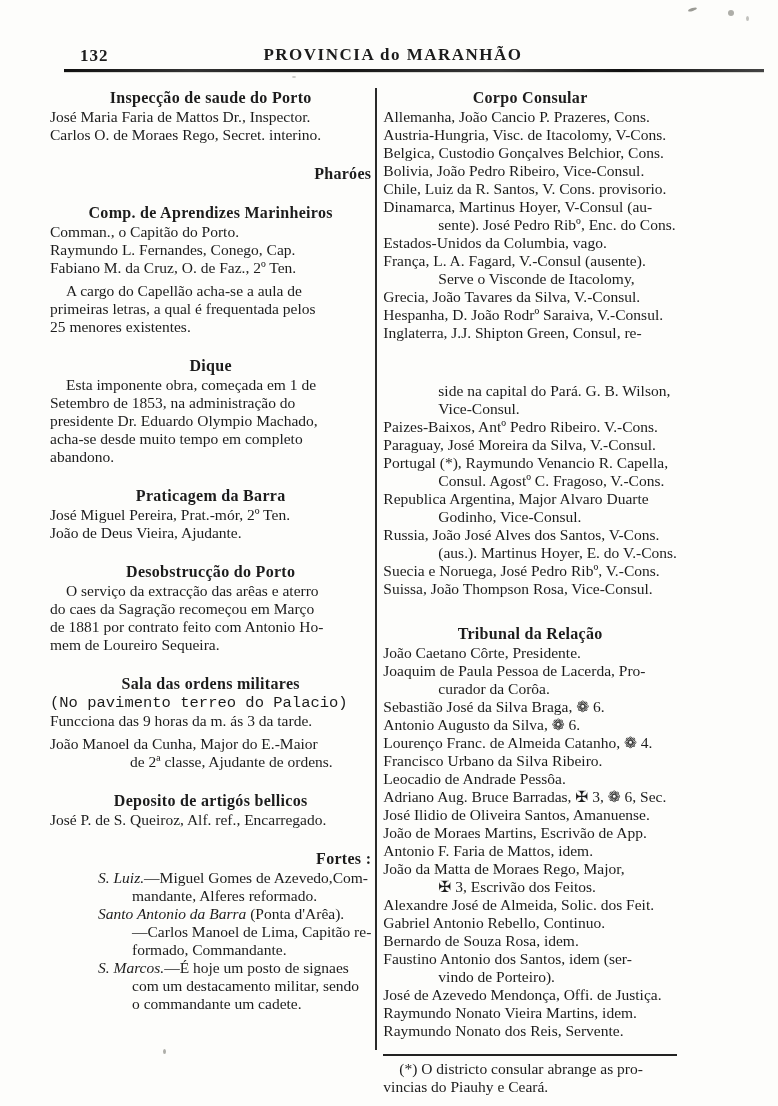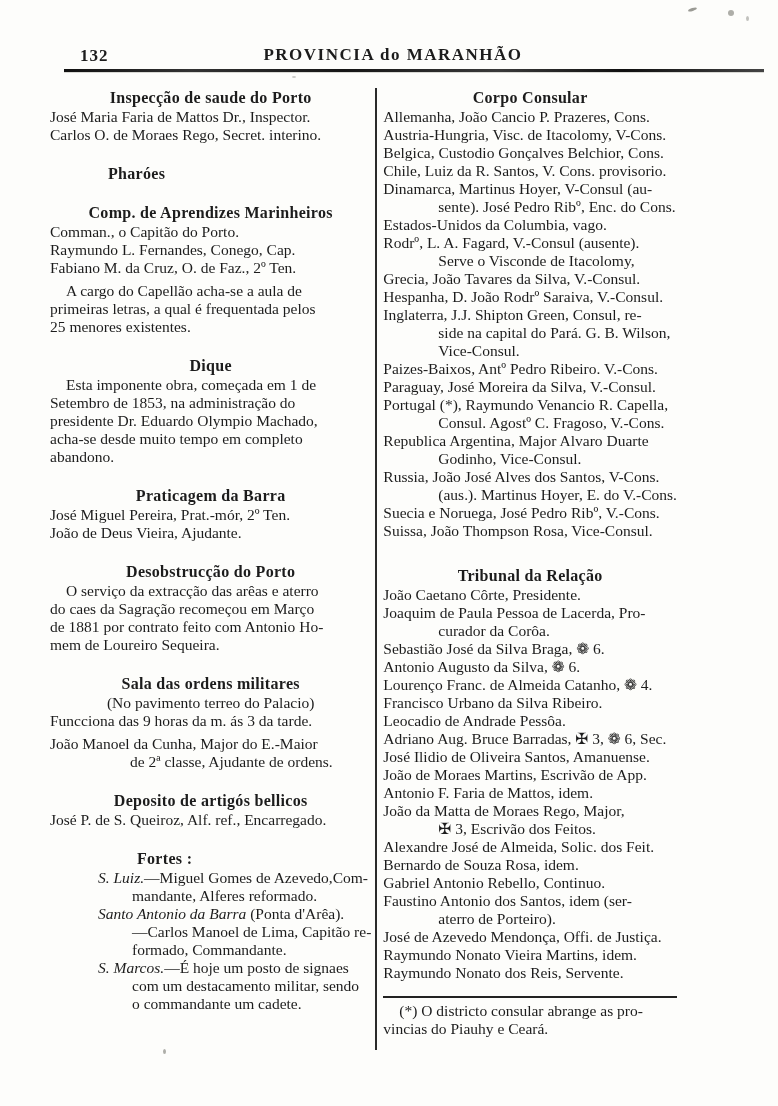--- a/index.html
+++ b/index.html
@@ -25,23 +25,23 @@
   .col-divider{width:2px;background:#2a2a2a;margin-left:4px;flex:0 0 2px;
     height:962px;}
   .col-right{width:355px;margin-left:6px;}
   
   .section{margin-top:20px;}
   .section:first-child{margin-top:0;}
   .col-right .section{margin-top:26px;}
   .col-right .section:first-child{margin-top:0;}
   .heading{font-weight:bold;font-size:16px;text-align:center;line-height:19px;margin-bottom:1px;
     letter-spacing:.3px;}
-  .heading.hleft{text-align:left;}
+  .heading.hleft{text-align:right;}
   .line{font-size:15.5px;line-height:18px;white-space:nowrap;}
-  .line.center{text-align:center;white-space:normal;}
+  .line.center{text-align:left;white-space:normal;font-family:Liberation Mono, monospace;}
   .line.para{margin-top:5px;}
   .it{font-style:italic;}
   
   .footnote{margin-top:14px;border-top:2px solid #222;padding-top:4px;}
   
   .speck{position:absolute;background:#9a9a94;border-radius:50%;}
   .speck.s1{left:688px;top:8px;width:9px;height:3px;transform:rotate(-18deg);}
   .speck.s2{left:728px;top:10px;width:6px;height:6px;opacity:.8;}
   .speck.s3{left:746px;top:16px;width:3px;height:5px;opacity:.6;}
   .speck.s4{left:163px;top:1049px;width:3px;height:5px;opacity:.8;}
@@ -118,30 +118,31 @@
         <div class="line" style="padding-left: 82px;"><span>o  commandante um cadete.</span></div>
       </div>
     </div>
   <div class="col-divider"></div>
   <div class="col-right" id="col-right">
       <div class="section">
         <div class="heading">Corpo Consular</div>
         <div class="line"><span>Allemanha, João Cancio P. Prazeres,  Cons.</span></div>
         <div class="line"><span>Austria-Hungria, Visc. de Itacolomy, V-Cons.</span></div>
         <div class="line"><span>Belgica,  Custodio Gonçalves Belchior, Cons.</span></div>
+        <div class="line"><span>Bolivia, João Pedro Ribeiro,  Vice-Consul.</span></div>
         <div class="line"><span>Chile, Luiz da R. Santos, V. Cons. provisorio.</span></div>
         <div class="line"><span>Dinamarca, Martinus Hoyer, V-Consul (au-</span></div>
         <div class="line" style="padding-left: 55px;"><span>sente).  José  Pedro Ribº,  Enc. do Cons.</span></div>
         <div class="line"><span>Estados-Unidos da Columbia, vago.</span></div>
-        <div class="line"><span>Rodrº, L. A. Fagard,  V.-Consul (ausente).</span></div>
+        <div class="line"><span>França, L. A. Fagard,  V.-Consul (ausente).</span></div>
         <div class="line" style="padding-left: 55px;"><span>Serve o Visconde de Itacolomy,</span></div>
         <div class="line"><span>Grecia, João Tavares da Silva,  V.-Consul.</span></div>
         <div class="line"><span>Hespanha, D. João Rodrº Saraiva, V.-Consul.</span></div>
         <div class="line"><span>Inglaterra,  J.J. Shipton Green, Consul, re-</span></div>
-        <div class="line" style="padding-left: 55px;"><span>side  na capital do Pará.  G.  B. Wilson,</span></div>
+        <div class="line" style="padding-left: 55px; margin-top: 40px;"><span>side  na capital do Pará.  G.  B. Wilson,</span></div>
         <div class="line" style="padding-left: 55px;"><span>Vice-Consul.</span></div>
         <div class="line"><span>Paizes-Baixos, Antº Pedro Ribeiro. V.-Cons.</span></div>
         <div class="line"><span>Paraguay, José Moreira da Silva, V.-Consul.</span></div>
         <div class="line"><span>Portugal (*), Raymundo Venancio R. Capella,</span></div>
         <div class="line" style="padding-left: 55px;"><span>Consul.  Agostº C.  Fragoso,  V.-Cons.</span></div>
         <div class="line"><span>Republica Argentina, Major Alvaro Duarte</span></div>
         <div class="line" style="padding-left: 55px;"><span>Godinho,  Vice-Consul.</span></div>
         <div class="line"><span>Russia, João José Alves dos Santos, V-Cons.</span></div>
         <div class="line" style="padding-left: 55px;"><span>(aus.).  Martinus Hoyer, E. do V.-Cons.</span></div>
         <div class="line"><span>Suecia e Noruega, José Pedro Ribº, V.-Cons.</span></div>
@@ -157,24 +158,24 @@
         <div class="line"><span>Lourenço Franc. de Almeida Catanho, ❁ 4.</span></div>
         <div class="line"><span>Francisco Urbano  da  Silva  Ribeiro.</span></div>
         <div class="line"><span>Leocadio  de  Andrade  Pessôa.</span></div>
         <div class="line"><span>Adriano Aug. Bruce Barradas, ✠ 3, ❁ 6, Sec.</span></div>
         <div class="line"><span>José Ilidio de  Oliveira  Santos, Amanuense.</span></div>
         <div class="line"><span>João de Moraes Martins, Escrivão de  App.</span></div>
         <div class="line"><span>Antonio  F. Faria de Mattos, idem.</span></div>
         <div class="line"><span>João  da  Matta  de  Moraes Rego,  Major,</span></div>
         <div class="line" style="padding-left: 55px;"><span>✠ 3,  Escrivão  dos  Feitos.</span></div>
         <div class="line"><span>Alexandre José de Almeida, Solic.  dos Feit.</span></div>
+        <div class="line"><span>Gabriel  Antonio  Rebello,  Continuo.</span></div>
         <div class="line"><span>Bernardo  de Souza Rosa, idem.</span></div>
-        <div class="line"><span>Gabriel  Antonio  Rebello,  Continuo.</span></div>
         <div class="line"><span>Faustino  Antonio  dos  Santos,  idem  (ser-</span></div>
-        <div class="line" style="padding-left: 55px;"><span>aterro  de  Porteiro).</span></div>
+        <div class="line" style="padding-left: 55px;"><span>vindo  de  Porteiro).</span></div>
         <div class="line"><span>José de Azevedo Mendonça, Offi. de Justiça.</span></div>
         <div class="line"><span>Raymundo Nonato Vieira Martins, idem.</span></div>
         <div class="line"><span>Raymundo  Nonato  dos Reis,  Servente.</span></div>
       </div>
       <div class="footnote">
         <div class="line" style="padding-left: 16px;"><span>(*)  O  districto consular  abrange  as  pro-</span></div>
         <div class="line"><span>vincias do Piauhy e  Ceará.</span></div>
       </div>
     </div>
 </div>

